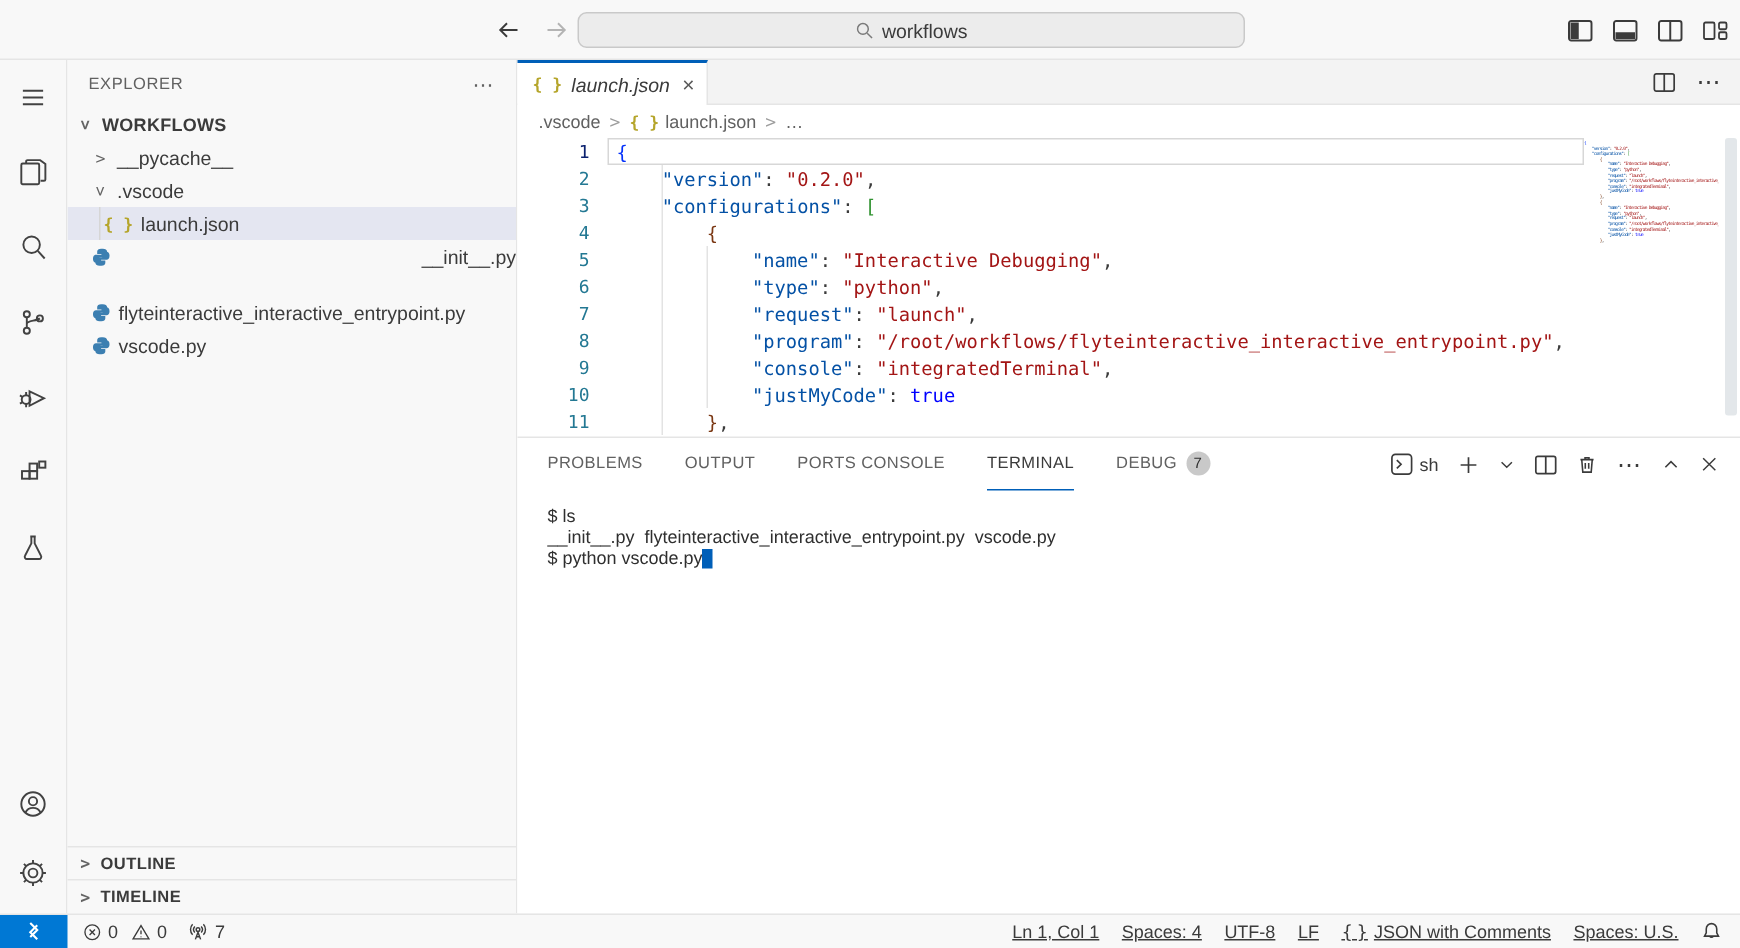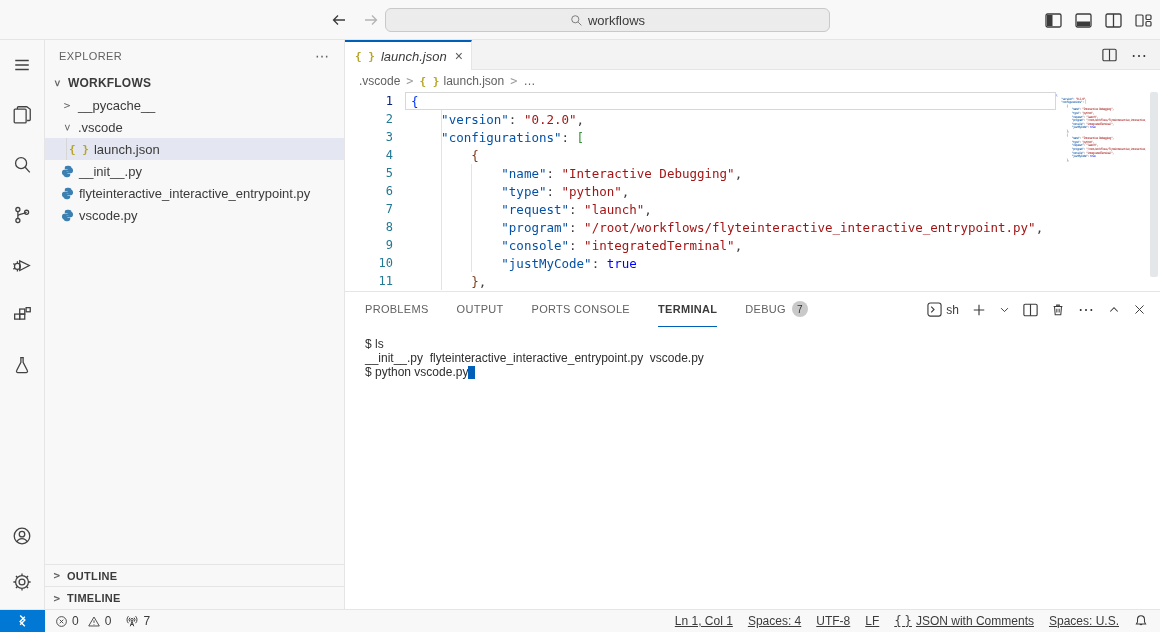--- a/index.html
+++ b/index.html
@@ -57,21 +57,21 @@
   .indent-guide { position:absolute; width:1px; background:#e3e3e3; }
 
   .minimap { position:absolute; right:14px; top:2px; width:90px; height:195px; overflow:hidden; font-family:"DejaVu Sans Mono", monospace; font-size:3px; line-height:3.6px; white-space:pre; letter-spacing:-0.5px; }
   .scrollbar-v { position:absolute; right:2px; top:0; width:8px; height:185px; background:rgba(100,120,140,.18); border-radius:2px; }
 
   
   .panel { position:absolute; left:0; top:251px; width:815px; height:318px; background:#fff; border-top:1px solid #e5e5e5; }
   .panel-header { height:35px; display:flex; padding:0 14px 0 20px; position:relative; }
   .panel-tabs { display:flex; align-items:center; gap:28px; height:100%; }
   .ptab { height:100%; display:flex; align-items:center; gap:6px; font-size:11px; letter-spacing:.3px; color:#616161; border-bottom:1.5px solid transparent; }
-  .ptab.active { color:#3b3b3b; border-bottom-color:#005fb8;font-weight:bold; }
+  .ptab.active { color:#3b3b3b; border-bottom-color:#005fb8; }
   .ptab .badge { background:#c9c9c9; color:#2f2f2f; min-width:16px; height:16px; border-radius:8px; display:flex; align-items:center; justify-content:center; font-size:10px; padding:0 4px; }
   .panel-actions { margin-left:auto; display:flex; align-items:center; gap:13px; color:#3b3b3b; }
   .shell-tag { display:flex; align-items:center; gap:4px; font-size:12px; color:#3b3b3b; }
   .terminal { padding:10px 0 0 20px; font-family:Liberation Sans, sans-serif; font-size:12px; line-height:14.2px; color:#2f2f2f; white-space:pre; }
   .cursor-block { display:inline-block; width:7px; height:13px; background:#005fb8; vertical-align:text-bottom; }
 
   
   .statusbar { position:absolute; left:0; top:609px; width:1160px; height:23px; background:#f8f8f8; border-top:1px solid #e5e5e5; display:flex; align-items:center; font-size:12px; color:#3b3b3b; }
   .remote { width:45px; height:100%; background:#0078d4; color:#fff; display:flex; align-items:center; justify-content:center; }
   .sb-left { display:flex; align-items:center; gap:14px; margin-left:10px; }
@@ -215,30 +215,30 @@
       </div>
       <div class="tree-row" style="padding-left: 16px;">
         <span class="chev down">&gt;</span>
         <span>.vscode</span>
       </div>
       <div class="tree-row selected" style="padding-left: 24px;">
         <span class="guide-v"></span>
         <span class="ico-json">{ }</span>
         <span>launch.json</span>
       </div>
-      <div class="tree-row" style="padding-left: 16px;">
+      <div class="tree-row" style="padding-left: 16px; justify-content: space-between;">
         <span style="display: flex;">
           <svg width="13" height="13" viewBox="0 0 12 12">
             <path fill="#3c7fb1" d="M5.9.8C4.4.8 3.5 1.5 3.5 2.5V4h2.6v.4H2.8C1.7 4.4.9 5.3.9 6.9s.8 2.5 1.9 2.5h1.1V7.8c0-1 .9-1.8 2-1.8h2.1c.9 0 1.6-.7 1.6-1.6V2.5C9.6 1.5 8.5.8 7 .8H5.9z"></path>
             <path fill="#3c7fb1" d="M6.1 11.2c1.5 0 2.4-.7 2.4-1.7V8H5.9v-.4h3.3c1.1 0 1.9-.9 1.9-2.5S10.3 2.6 9.2 2.6H8.1v1.6c0 1-.9 1.8-2 1.8H4c-.9 0-1.6.7-1.6 1.6v1.9c0 1 1.1 1.7 2.6 1.7h1.1z"></path>
           </svg>
         </span>
         <span>__init__.py</span>
       </div>
-      <div class="tree-row" style="padding-left: 16px;">
+      <div class="tree-row" style="padding-left: 16px; margin-top: 15px;">
         <span style="display: flex;">
           <svg width="13" height="13" viewBox="0 0 12 12">
             <path fill="#3c7fb1" d="M5.9.8C4.4.8 3.5 1.5 3.5 2.5V4h2.6v.4H2.8C1.7 4.4.9 5.3.9 6.9s.8 2.5 1.9 2.5h1.1V7.8c0-1 .9-1.8 2-1.8h2.1c.9 0 1.6-.7 1.6-1.6V2.5C9.6 1.5 8.5.8 7 .8H5.9z"></path>
             <path fill="#3c7fb1" d="M6.1 11.2c1.5 0 2.4-.7 2.4-1.7V8H5.9v-.4h3.3c1.1 0 1.9-.9 1.9-2.5S10.3 2.6 9.2 2.6H8.1v1.6c0 1-.9 1.8-2 1.8H4c-.9 0-1.6.7-1.6 1.6v1.9c0 1 1.1 1.7 2.6 1.7h1.1z"></path>
           </svg>
         </span>
         <span>flyteinteractive_interactive_entrypoint.py</span>
       </div>
       <div class="tree-row" style="padding-left: 16px;">
         <span style="display: flex;">

